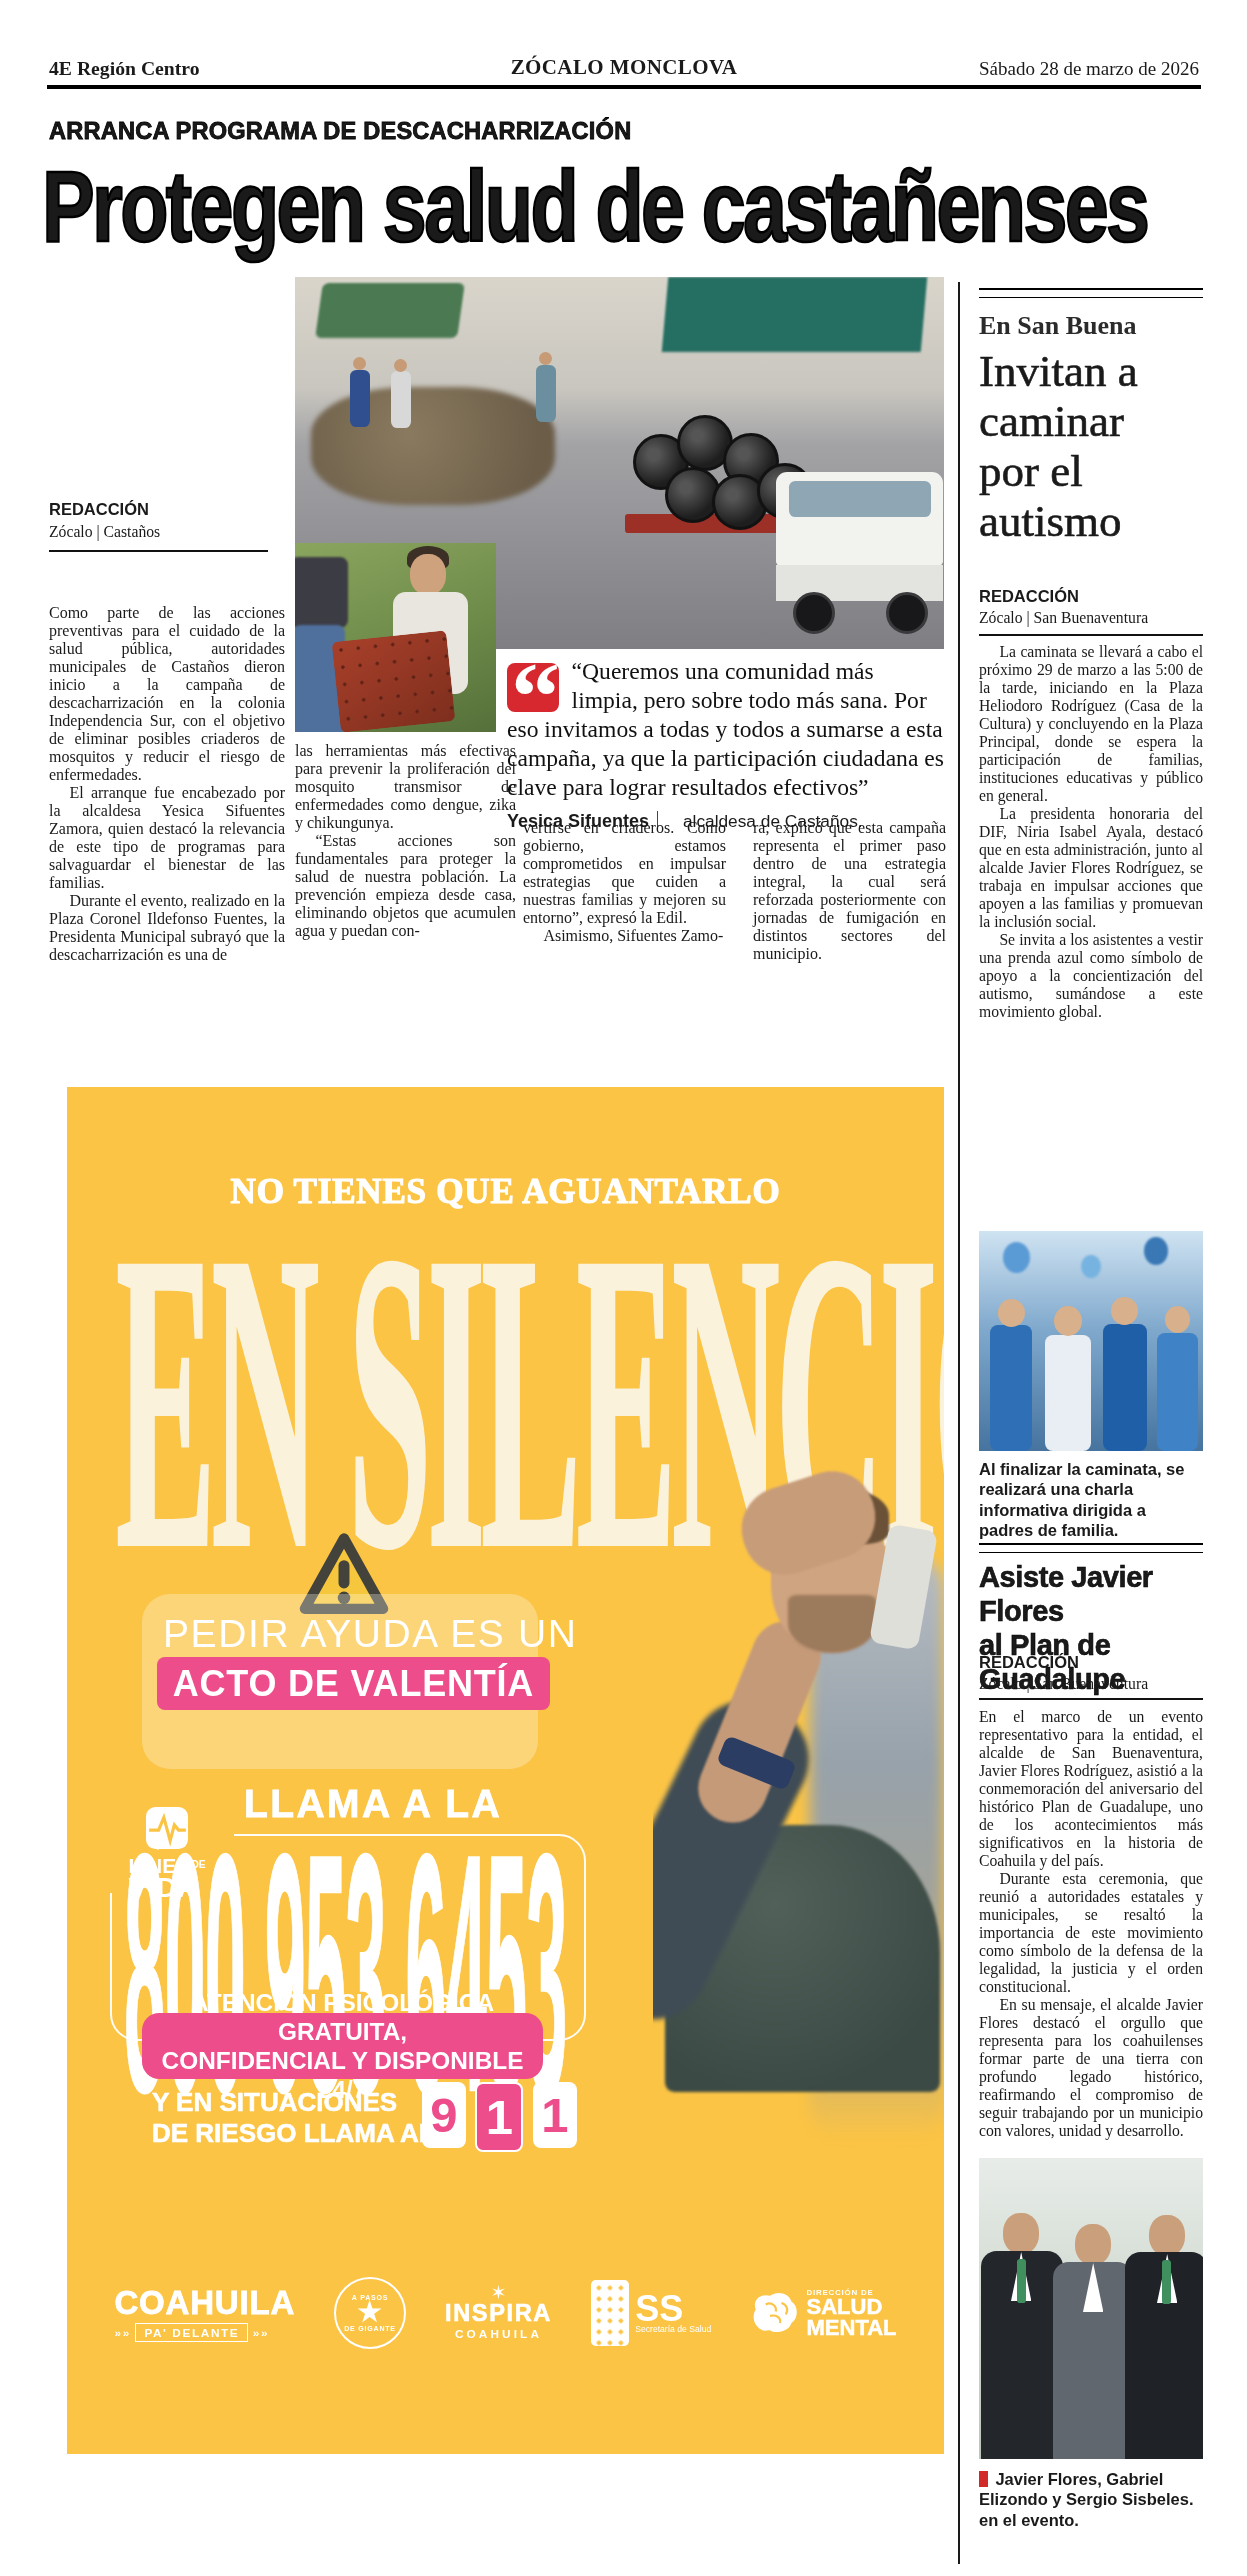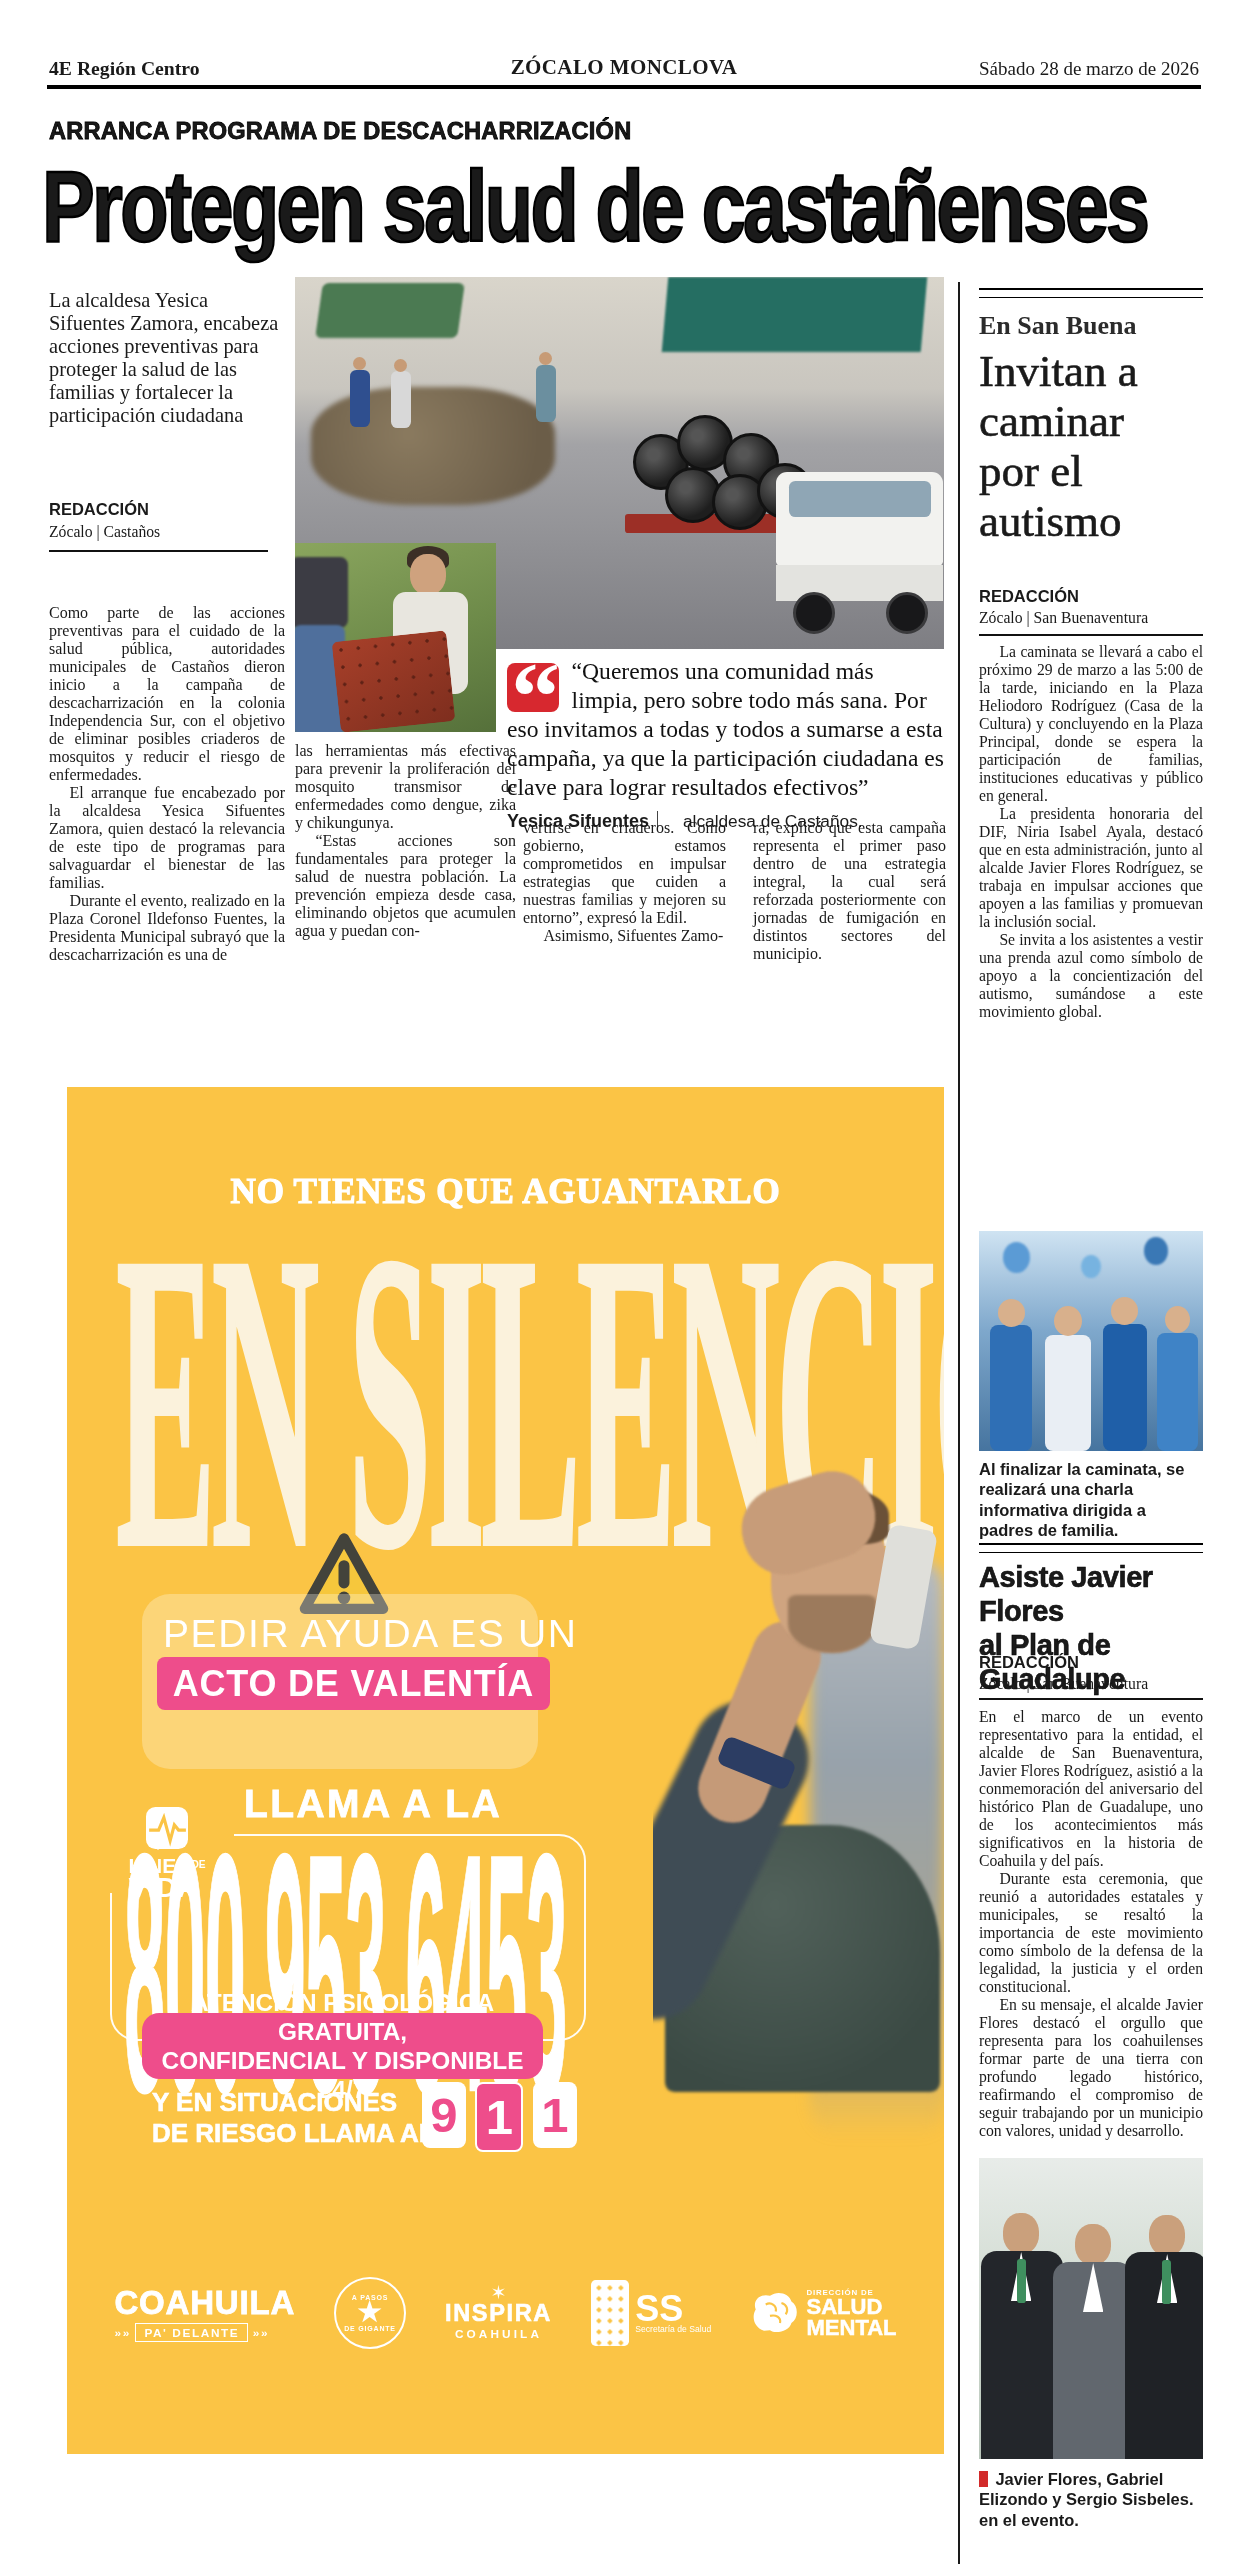--- a/index.html
+++ b/index.html
@@ -167,21 +167,20 @@
 <div class="page">
 
   <div class="abs section-label">4E Región Centro</div>
   <div class="abs masthead">ZÓCALO MONCLOVA</div>
   <div class="abs dateline">Sábado 28 de marzo de 2026</div>
   <div class="abs toprule"></div>
 
   <div class="abs kicker sans">ARRANCA PROGRAMA DE DESCACHARRIZACIÓN</div>
   <div class="abs headline sans">Protegen salud de castañenses</div>
 
-  <div class="abs lead">La alcaldesa Yesica Sifuentes Zamora, encabeza acciones preventivas para proteger la salud de las familias y fortalecer la participación ciudadana</div>
   <div class="abs byline" style="left:49px;top:500px;">REDACCIÓN</div>
   <div class="abs byloc" style="left:49px;top:523px;">Zócalo | Castaños</div>
   <div class="abs thinrule" style="left:49px;top:550px;width:219px;"></div>
 
   <div class="abs ph" style="left:295px;top:277px;width:649px;height:372px;">
     <div class="mp">
       <div class="cl"></div>
       <div class="cr"></div>
       <div class="junk"></div>
       <div class="fig" style="left:55px;top:93px;background:#2f4f8f;"></div>

